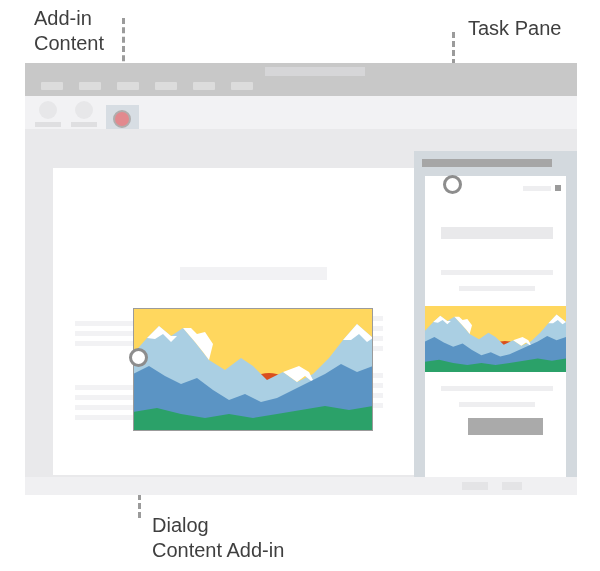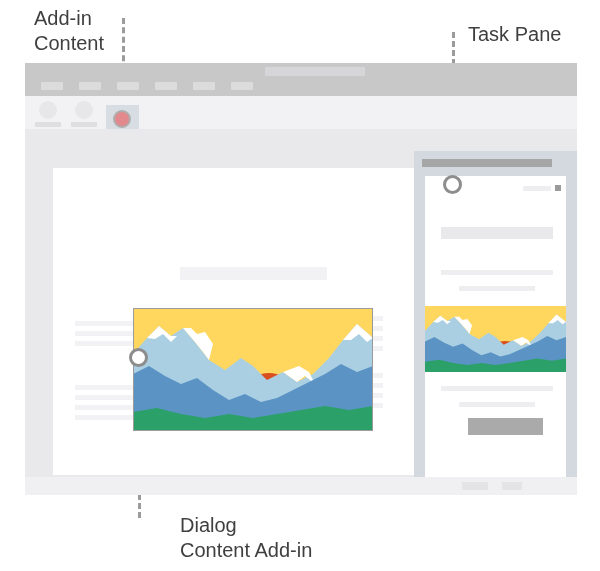--- a/index.html
+++ b/index.html
@@ -18,22 +18,22 @@
   
   .callout-label {
     position: absolute;
     color: #3f3f3f;
     font-size: 20px;
     line-height: 25px;
     white-space: pre-line;
     font-family: "Liberation Sans", sans-serif;
   }
   #label-addin-command { left: 34px; top: 6px; text-align: left; }
-  #label-task-pane    { left: 468px; top: 22px; text-align: center; }
-  #label-dialog       { left: 152px; top: 513px; text-align: left; margin-left: 28px; }
+  #label-task-pane    { left: 468px; top: 16px; text-align: center; }
+  #label-dialog       { left: 152px; top: 513px; text-align: left; }
 
   
   .leader {
     position: absolute;
     width: 0;
     border-left: 3px dashed #9b9b9b;
   }
   #leader-addin  { left: 122px; top: 18px;  height: 90px; }
   #leader-task   { left: 452px; top: 32px;  height: 150px; }
   #leader-dialog { left: 138px; top: 358px; height: 160px; }

